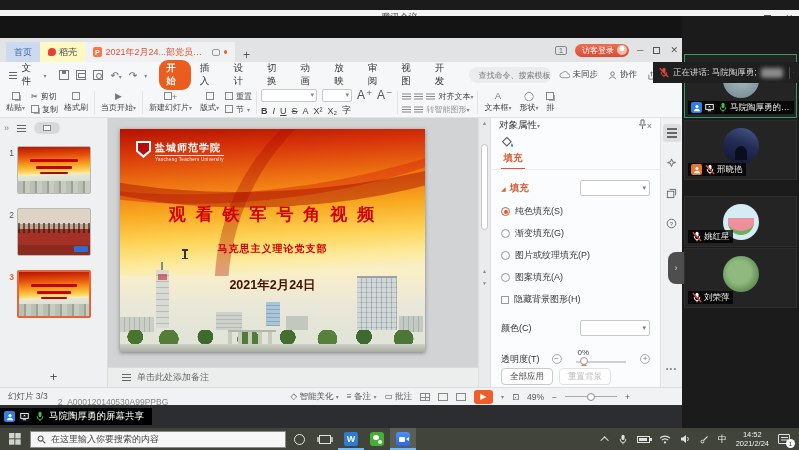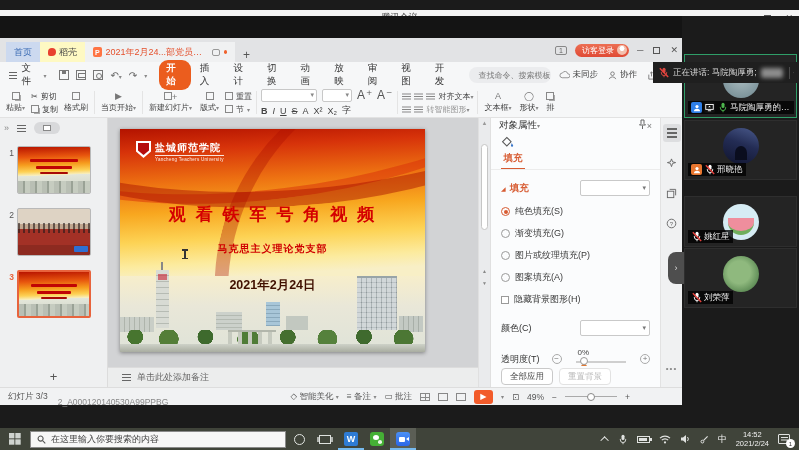--- a/index.html
+++ b/index.html
@@ -753,20 +753,46 @@
     <path d="M2.8 5.8 v1.2 a3.2 3.2 0 0 0 6.4 0 v-1.2" fill="none" stroke="#fff" stroke-width="1.1"></path>
     <line x1="6" y1="10.4" x2="6" y2="12.2" stroke="#fff" stroke-width="1.1"></line>
     <line x1="1" y1="1.5" x2="11" y2="11.8" stroke="#e8413c" stroke-width="1.7"></line>
   </svg>
           </span>
           <span class="nm">刘荣萍</span>
         </div>
       </div>
     </div>
 
+  <div id="sharebar" class="abs">
+    <div id="sharepill">
+      <span class="pbadge" style="background:#2f7fe8">
+    <svg width="8" height="8" viewBox="0 0 10 10">
+            <circle cx="5" cy="3.2" r="2" fill="#fff"></circle>
+            <path d="M1.2 9.2 a3.8 3.4 0 0 1 7.6 0 z" fill="#fff"></path>
+          </svg>
+        </span>
+      <span class="sbadge">
+    <svg width="9" height="9" viewBox="0 0 12 11">
+            <rect x="1" y="1.5" width="10" height="6.5" fill="none" stroke="#fff" stroke-width="1.2"></rect>
+            <path d="M6 3 l1.8 2.2 h-3.6 z" fill="#fff"></path>
+            <line x1="3.8" y1="9.8" x2="8.2" y2="9.8" stroke="#fff" stroke-width="1.2"></line>
+          </svg>
+        </span>
+      <span class="micwrap" id="share-mic">
+          <svg width="10" height="11" viewBox="0 0 12 13">
+    <rect x="4.2" y="0.8" width="3.6" height="6.4" rx="1.8" fill="#4db54d"></rect>
+    <path d="M2.8 5.8 v1.2 a3.2 3.2 0 0 0 6.4 0 v-1.2" fill="none" stroke="#4db54d" stroke-width="1.1"></path>
+    <line x1="6" y1="10.4" x2="6" y2="12.2" stroke="#4db54d" stroke-width="1.1"></line>
+
+  </svg>
+        </span>
+      <span class="nm">马院陶厚勇的屏幕共享</span>
+    </div>
+  </div>
 
   <div id="panel-chev" class="abs">›</div>
 
   <div id="taskbar" class="abs">
     <div id="startbtn">
       <svg width="12" height="12" viewBox="0 0 12 12">
           <rect x="0" y="0" width="5.4" height="5.4" fill="#cfd3cf"></rect>
           <rect x="6.3" y="0" width="5.4" height="5.4" fill="#cfd3cf"></rect>
           <rect x="0" y="6.3" width="5.4" height="5.4" fill="#cfd3cf"></rect>
           <rect x="6.3" y="6.3" width="5.4" height="5.4" fill="#cfd3cf"></rect>

